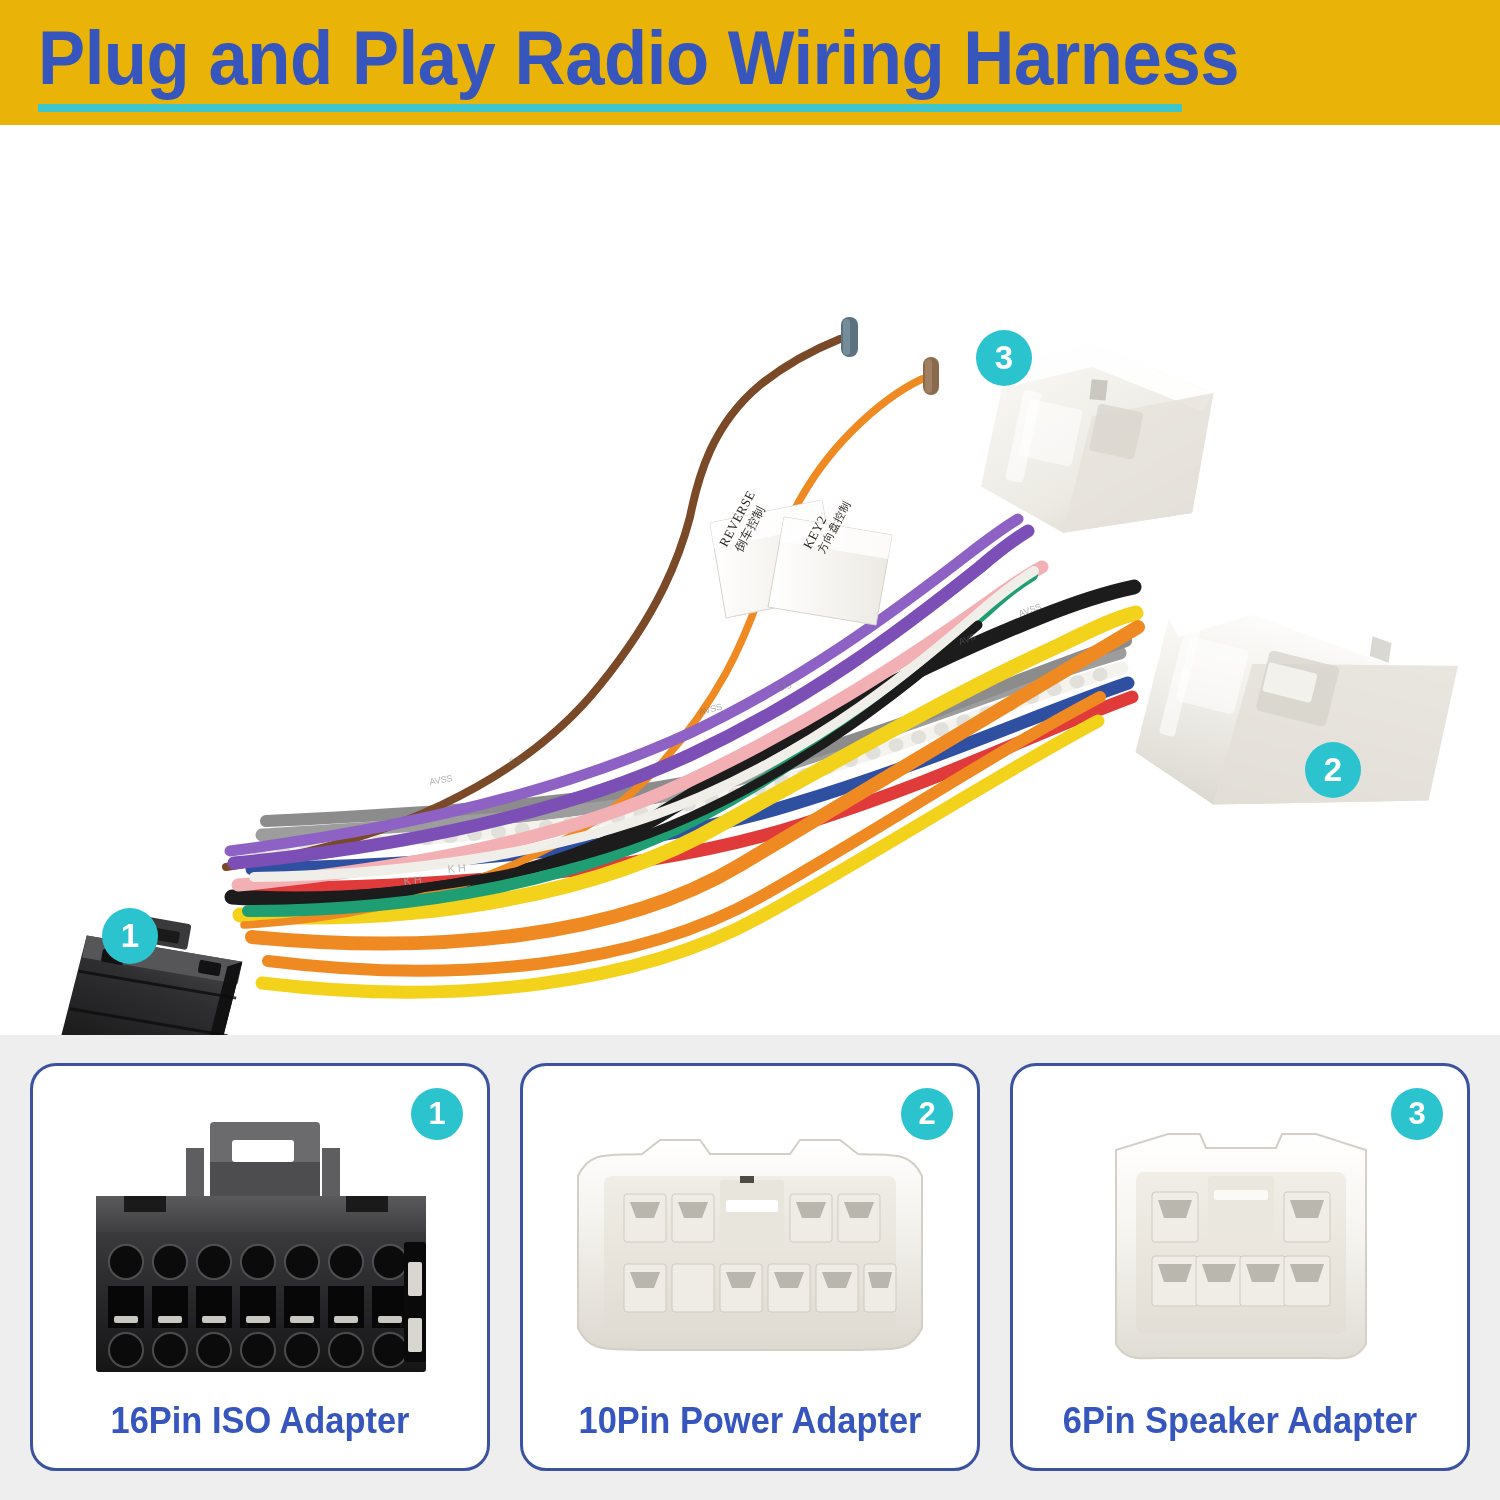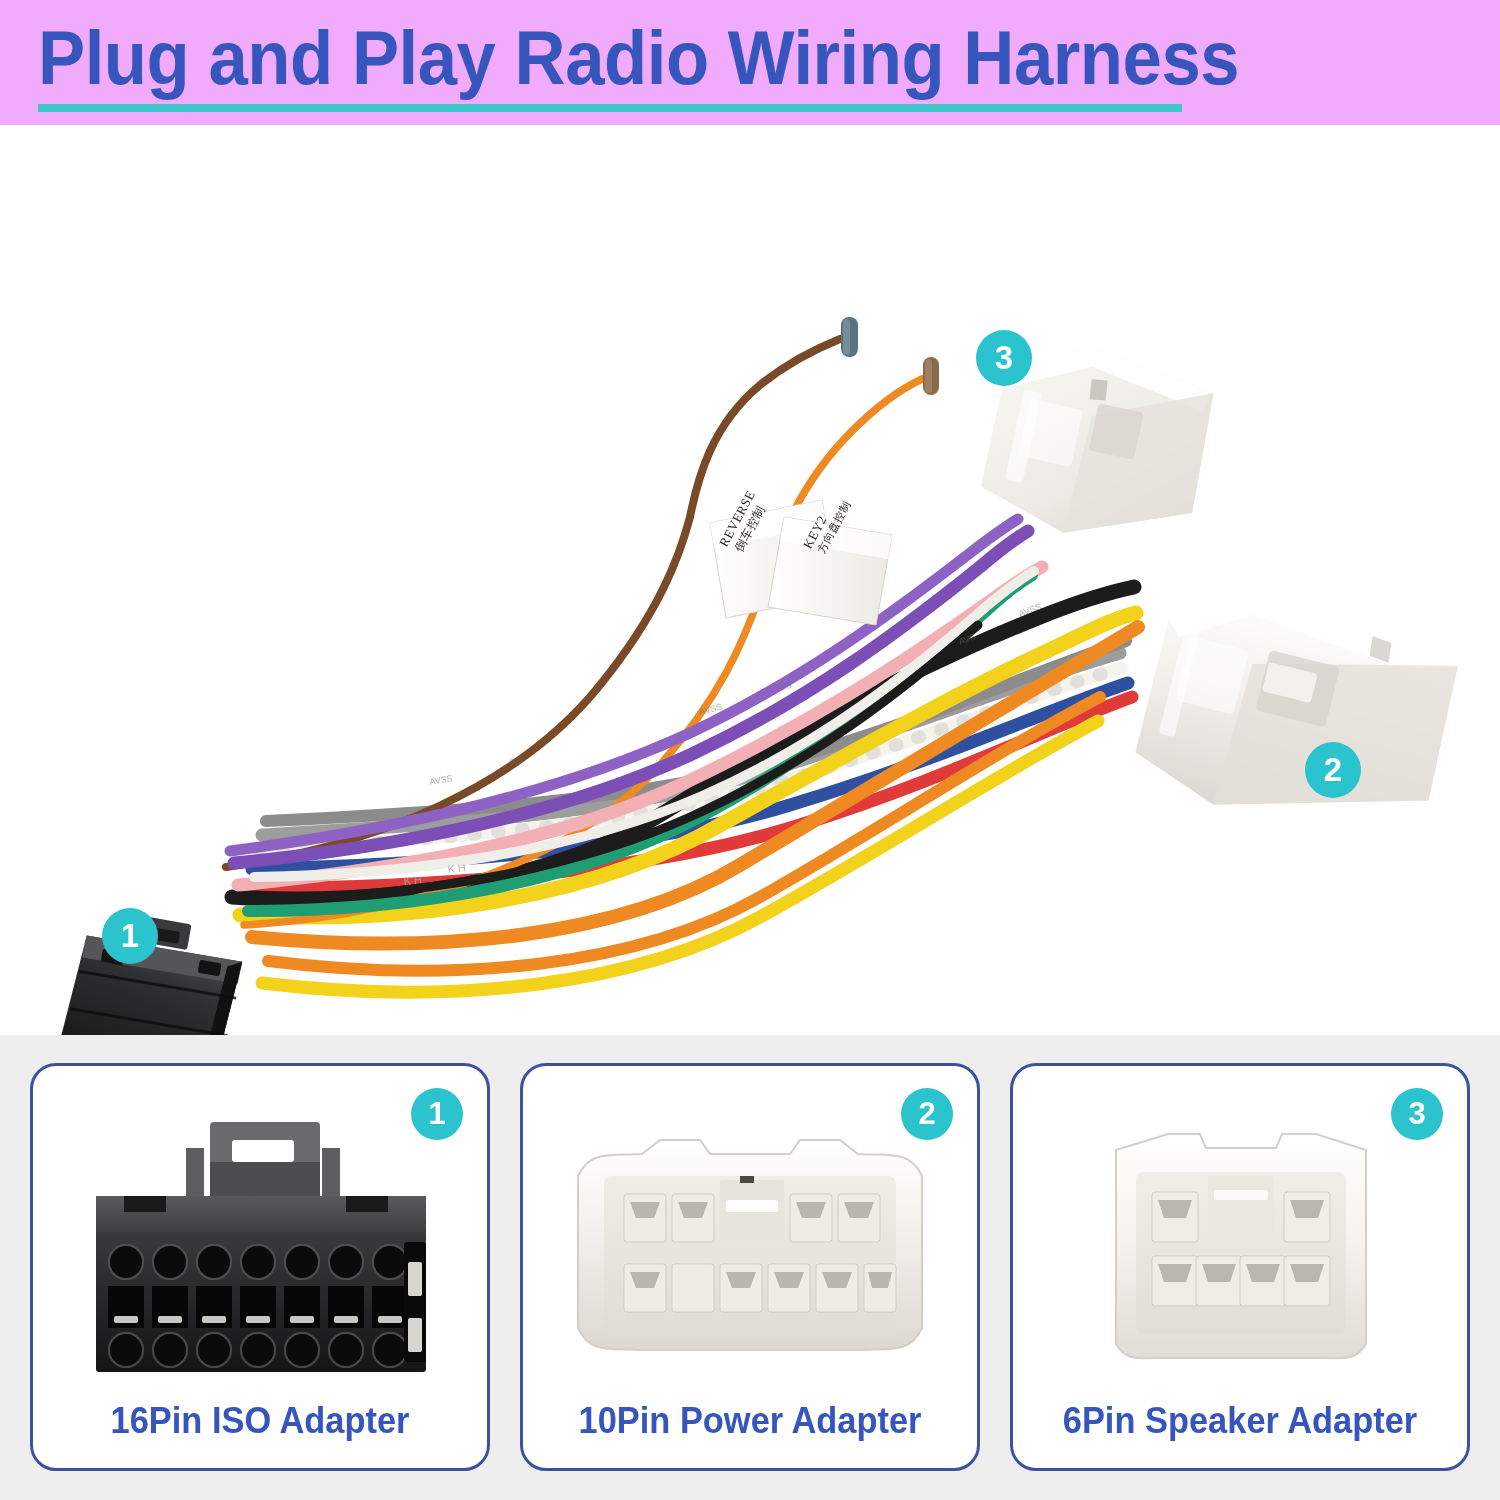--- a/index.html
+++ b/index.html
@@ -7,21 +7,21 @@
   body {
     background:#ffffff;
     font-family:"Liberation Sans", sans-serif;
     position:relative;
     overflow:hidden;
   }
 
   
   #header {
     position:absolute; left:0; top:0; width:1500px; height:125px;
-    background:#f0abfc;
+    background:#eab308;
   }
   #page-title {
     position:absolute; left:38px; top:12px;
     font-family:"Liberation Sans", sans-serif;
     font-weight:700;
     font-size:76px;
     line-height:92px;
     letter-spacing:-0.5px;
     color:#3656be;
     transform:scaleX(0.93);

